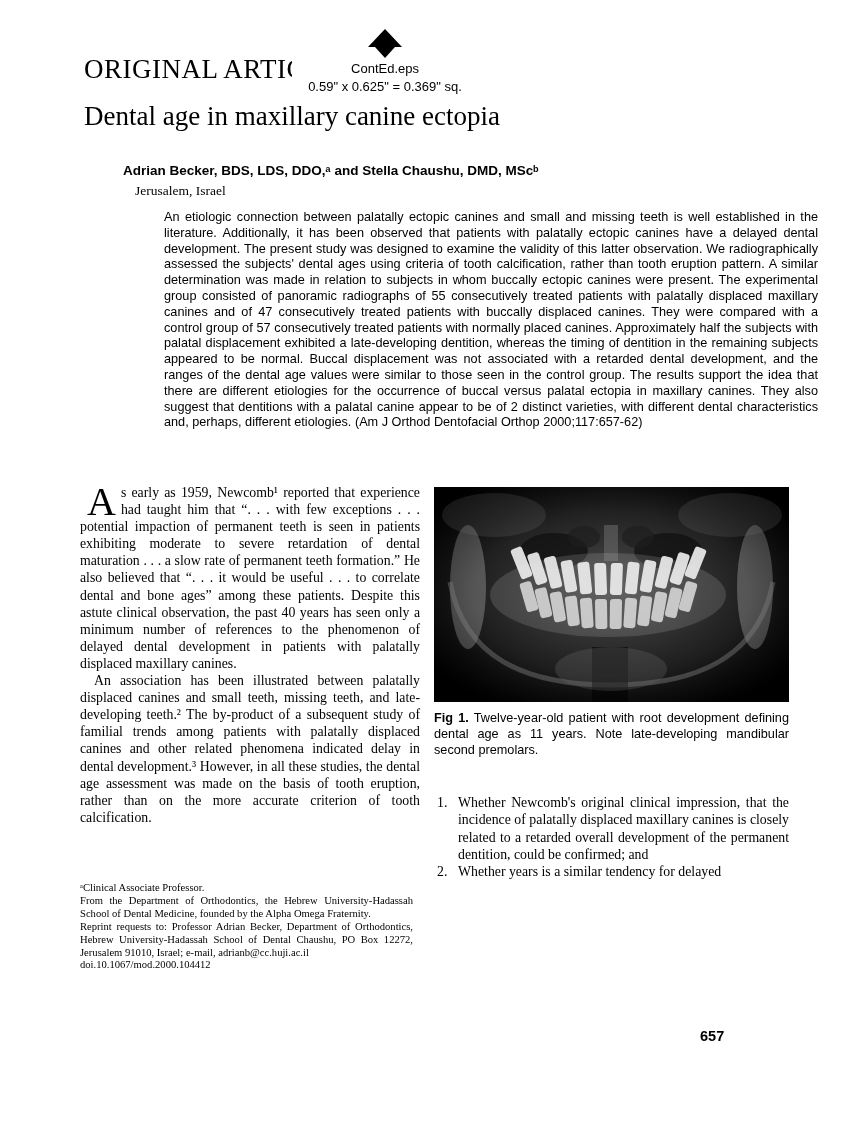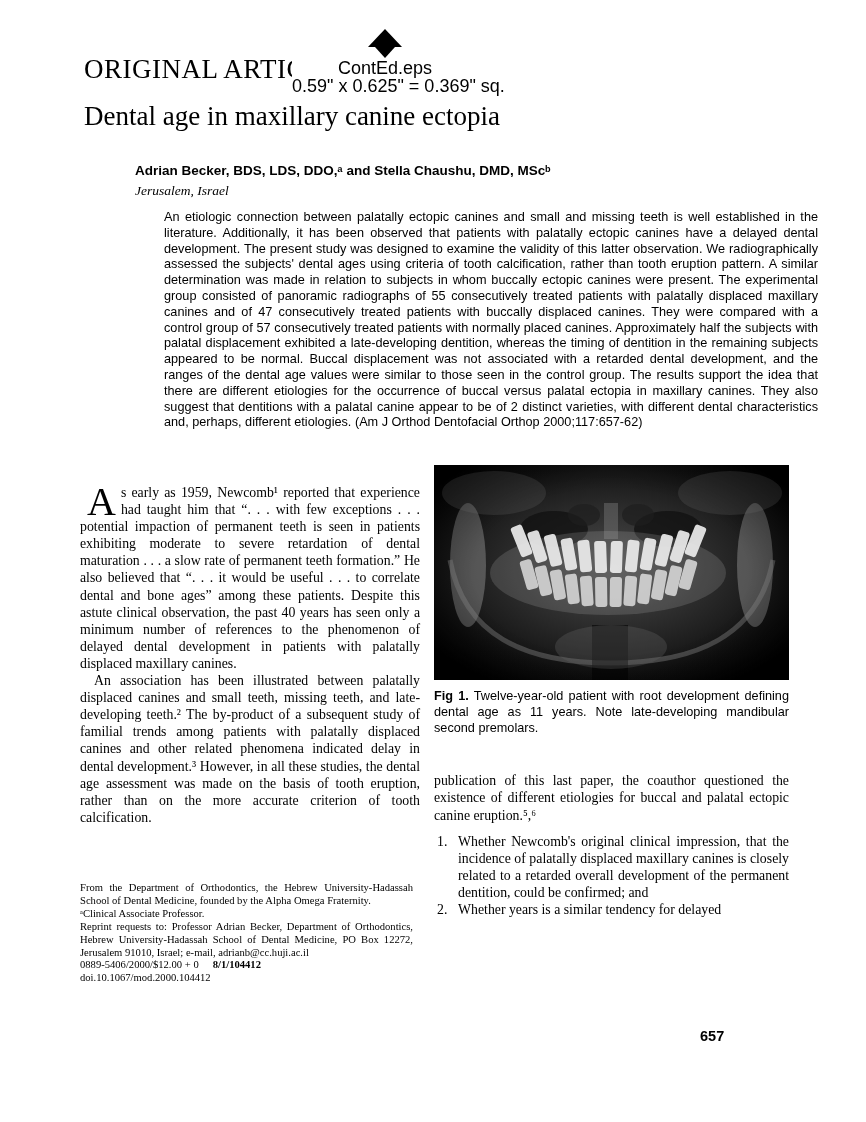--- a/index.html
+++ b/index.html
@@ -11,47 +11,47 @@
   .abs { position:absolute; }
 
   
   #section-label {
     left:84px; top:54px; font-size:27px; font-weight:normal;
     letter-spacing:0.5px; white-space:nowrap;
   }
   #eps-overlay {
     left:292px; top:28px; width:186px; text-align:center;
     background:#ffffff; font-family:"Liberation Sans", sans-serif;
-    font-size:18px; line-height:15px; padding-bottom:2px;
+    font-size:13px; line-height:15px; padding-bottom:2px;
   }
   #eps-overlay svg { display:block; margin:0 auto 1px auto; }
   #eps-dims { margin-top:3px; white-space:nowrap; }
 
   
   #article-title {
     left:84px; top:101px; font-size:27px; font-weight:normal;
     white-space:nowrap;
   }
   #author-line {
-    left:135px; top:163px; font-family:"Liberation Sans", sans-serif;
+    left:123px; top:163px; font-family:"Liberation Sans", sans-serif;
     font-weight:bold; font-size:13.5px; white-space:nowrap;
   }
-  #location-line { left:135px; top:183px; font-style:italic; font-size:13.5px; }
+  #location-line { left:135px; top:183px; font-size:13.5px; }
 
   
   #abstract {
     left:135px; top:210px; width:654px;
     font-family:"Liberation Sans", sans-serif;
     font-size:12.7px; line-height:15.8px; text-align:justify;margin-left:29px;
   }
 
   
   .col { text-align:justify; font-size:13.8px; line-height:17.1px; }
   #col-left  { left:80px;  top:484px; width:340px; }
-  #col-right { left:434px; top:465px; width:355px; }
+  #col-right { left:434px; top:487px; width:355px; }
   .indent { text-indent:14px; }
   .dropcap { float:left; font-size:40px; line-height:31px; padding:2px 5px 0 7px; }
 
   
   #figure-image { display:block; width:355px; height:215px; }
   #figure-caption {
     margin-top:9px; font-family:"Liberation Sans", sans-serif;
     font-size:12.7px; line-height:15.8px; text-align:justify;
   }
   #rc-text { margin-top:36px; }
@@ -156,33 +156,31 @@
       <rect x="251" y="95" width="12" height="30" rx="3" transform="rotate(16 257 99)"></rect>
     </g>
     <rect x="158" y="160" width="36" height="55" fill="#000000" opacity="0.55"></rect>
     <ellipse cx="177" cy="182" rx="56" ry="22" fill="#6a6a6a" opacity="0.3"></ellipse>
     <rect x="0" y="0" width="355" height="215" fill="url(#vig)"></rect>
   </svg>
 
   <p id="figure-caption"><b>Fig 1.</b><span> Twelve-year-old patient with root development defining dental age as 11 years. Note late-developing mandibular second premolars.</span></p>
 
   <div id="rc-text">
-    <p>publication of this last paper, the coauthor questioned the existence of different etiologies for buccal and palatal ectopic canine eruption.⁵,⁶</p>
     <div id="rc-list">
       <div class="list-item">
         <span class="list-num">1.</span><span>Whether Newcomb's original clinical impression, that the incidence of palatally displaced maxillary canines is closely related to a retarded overall development of the permanent dentition, could be confirmed; and</span>
       </div>
       <div class="list-item">
         <span class="list-num">2.</span><span>Whether years is a similar tendency for delayed</span>
       </div>
     </div>
   </div>
 </div>
 
 <div class="abs" id="footnotes">
+  <div class="fn">ᵃClinical Associate Professor.</div>
   <div class="fn">From the Department of Orthodontics, the Hebrew University-Hadassah School of Dental Medicine, founded by the Alpha Omega Fraternity.</div>
-  <div class="fn">ᵃClinical Associate Professor.</div>
-  <div class="fn">Reprint requests to: Professor Adrian Becker, Department of Orthodontics, Hebrew University-Hadassah School of Dental Medicine, PO Box 12272, Jerusalem 91010, Israel; e-mail, adrianb@cc.huji.ac.il</div>
-  <div class="fn" id="fn-issn"><span>0889-5406/2000/$12.00 + 0</span><span class="gap"></span><b>8/1/104412</b></div>
+  <div class="fn">Reprint requests to: Professor Adrian Becker, Department of Orthodontics, Hebrew University-Hadassah School of Dental Chaushu, PO Box 12272, Jerusalem 91010, Israel; e-mail, adrianb@cc.huji.ac.il</div>
   <div class="fn">doi.10.1067/mod.2000.104412</div>
 </div>
 
 <div class="abs" id="page-number">657</div>
 
 </body></html>

